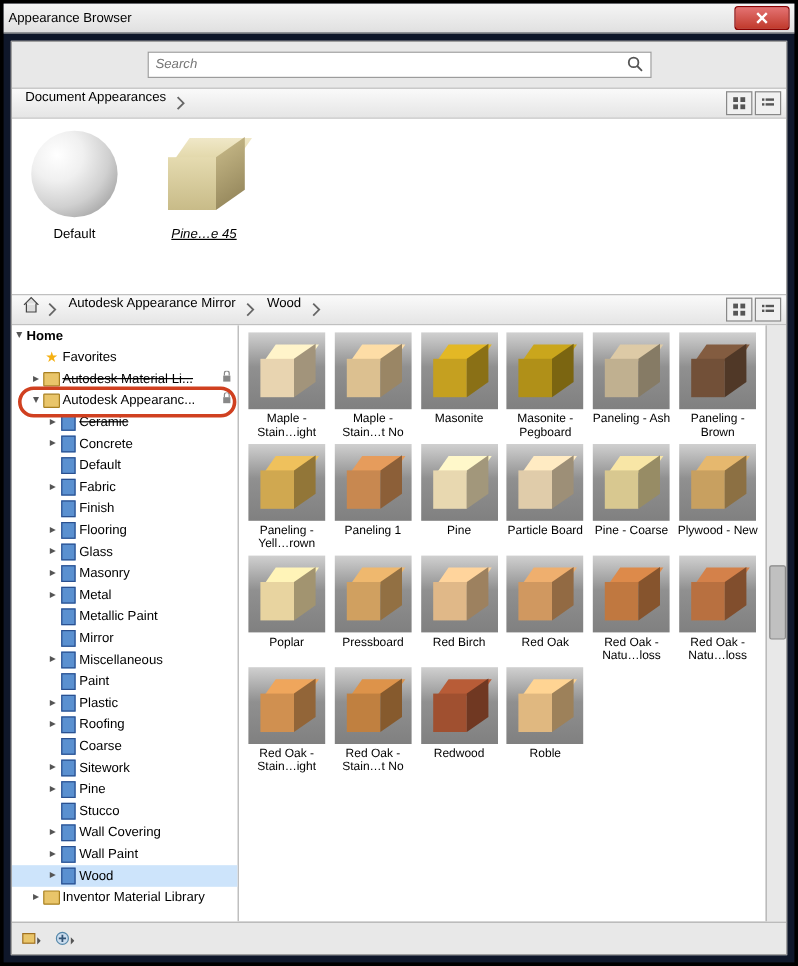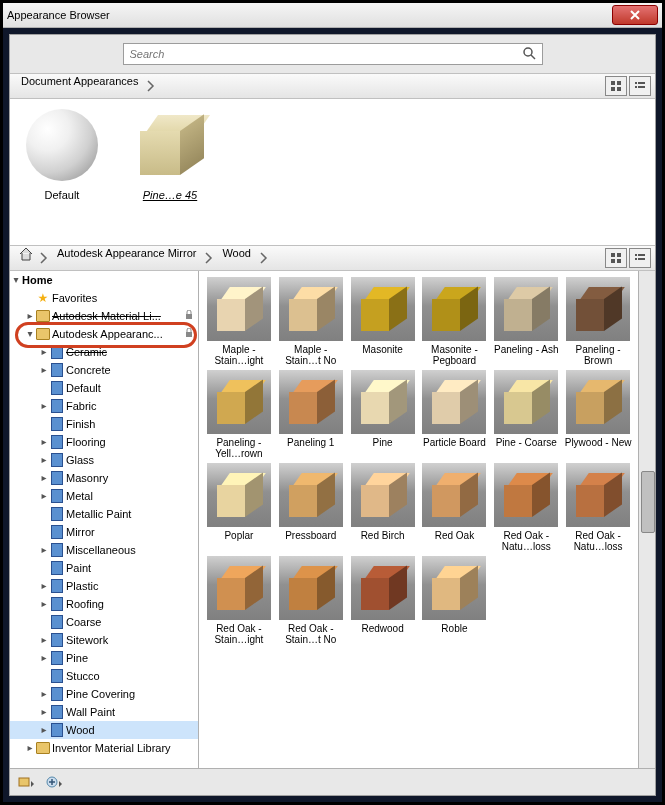--- a/index.html
+++ b/index.html
@@ -341,21 +341,21 @@
             <span class="ic">
               <span class="book"></span>
             </span>
             <span>Stucco</span>
           </div>
           <div class="row" style="padding-left: 28px;">
             <span class="tw">▸</span>
             <span class="ic">
               <span class="book"></span>
             </span>
-            <span>Pine Covering</span>
+            <span>Wall Covering</span>
           </div>
           <div class="row" style="padding-left: 28px;">
             <span class="tw">▸</span>
             <span class="ic">
               <span class="book"></span>
             </span>
             <span>Wall Paint</span>
           </div>
           <div class="row sel" style="padding-left: 28px;">
             <span class="tw">▸</span>

